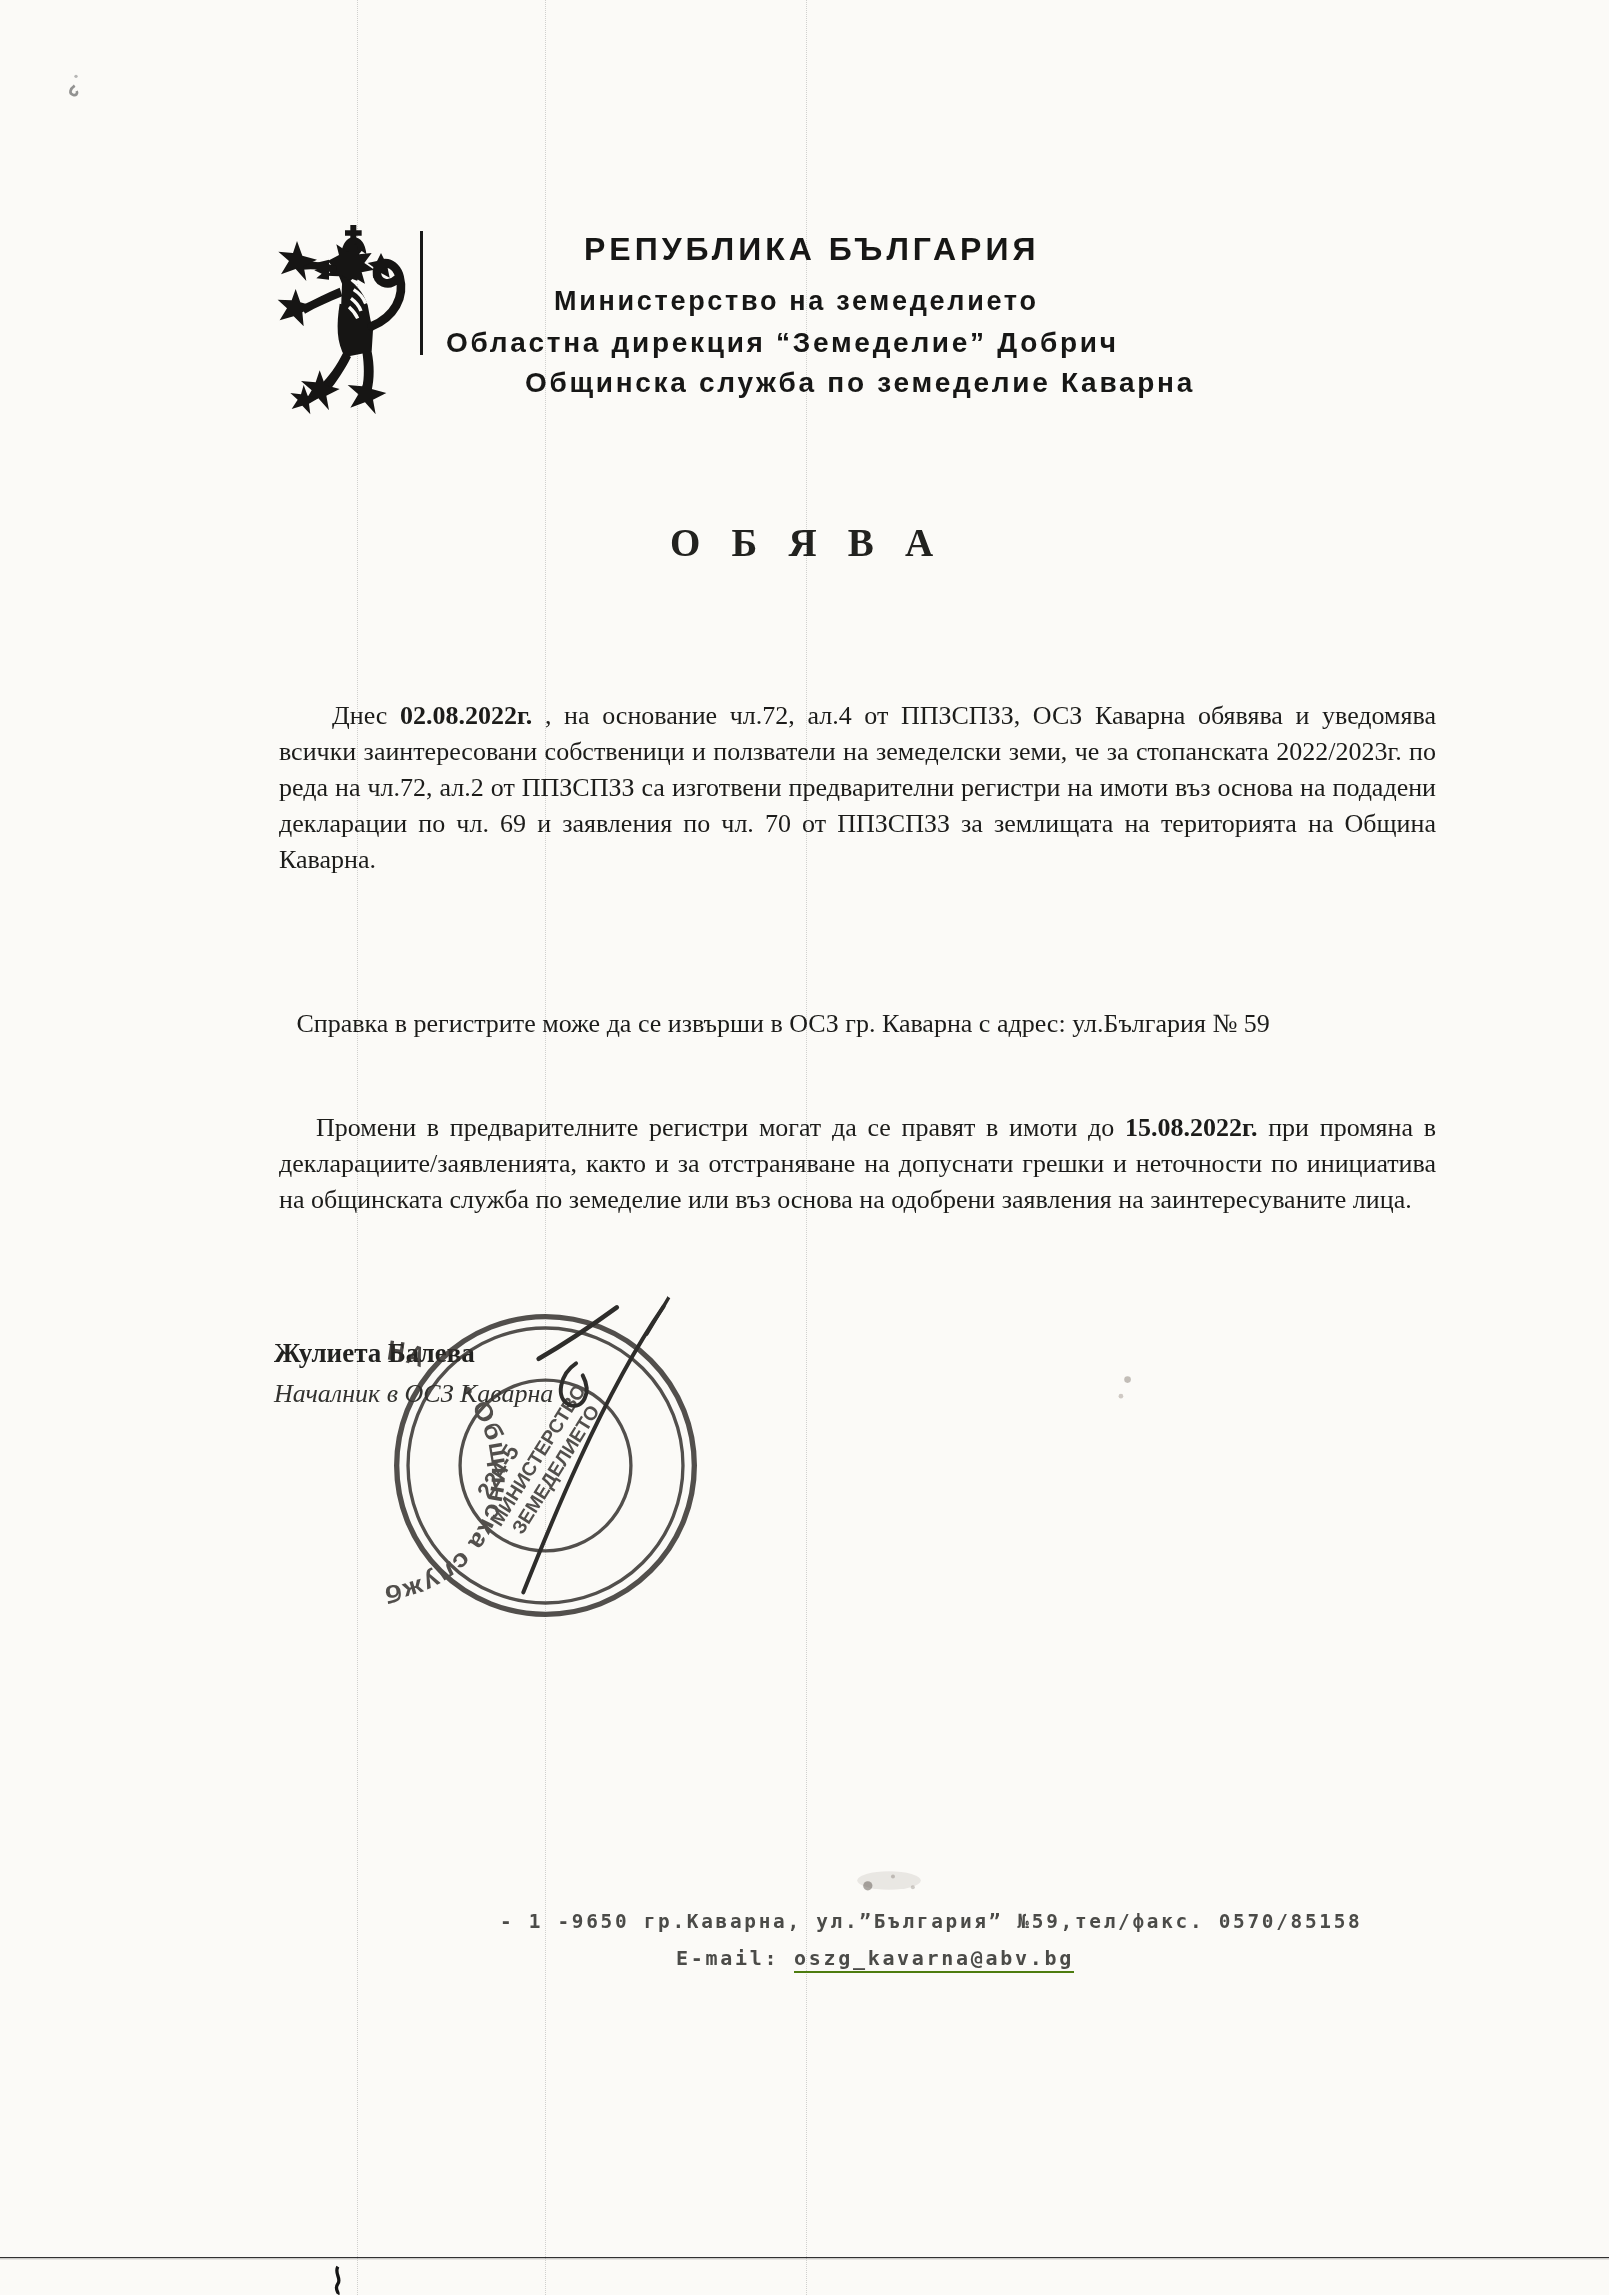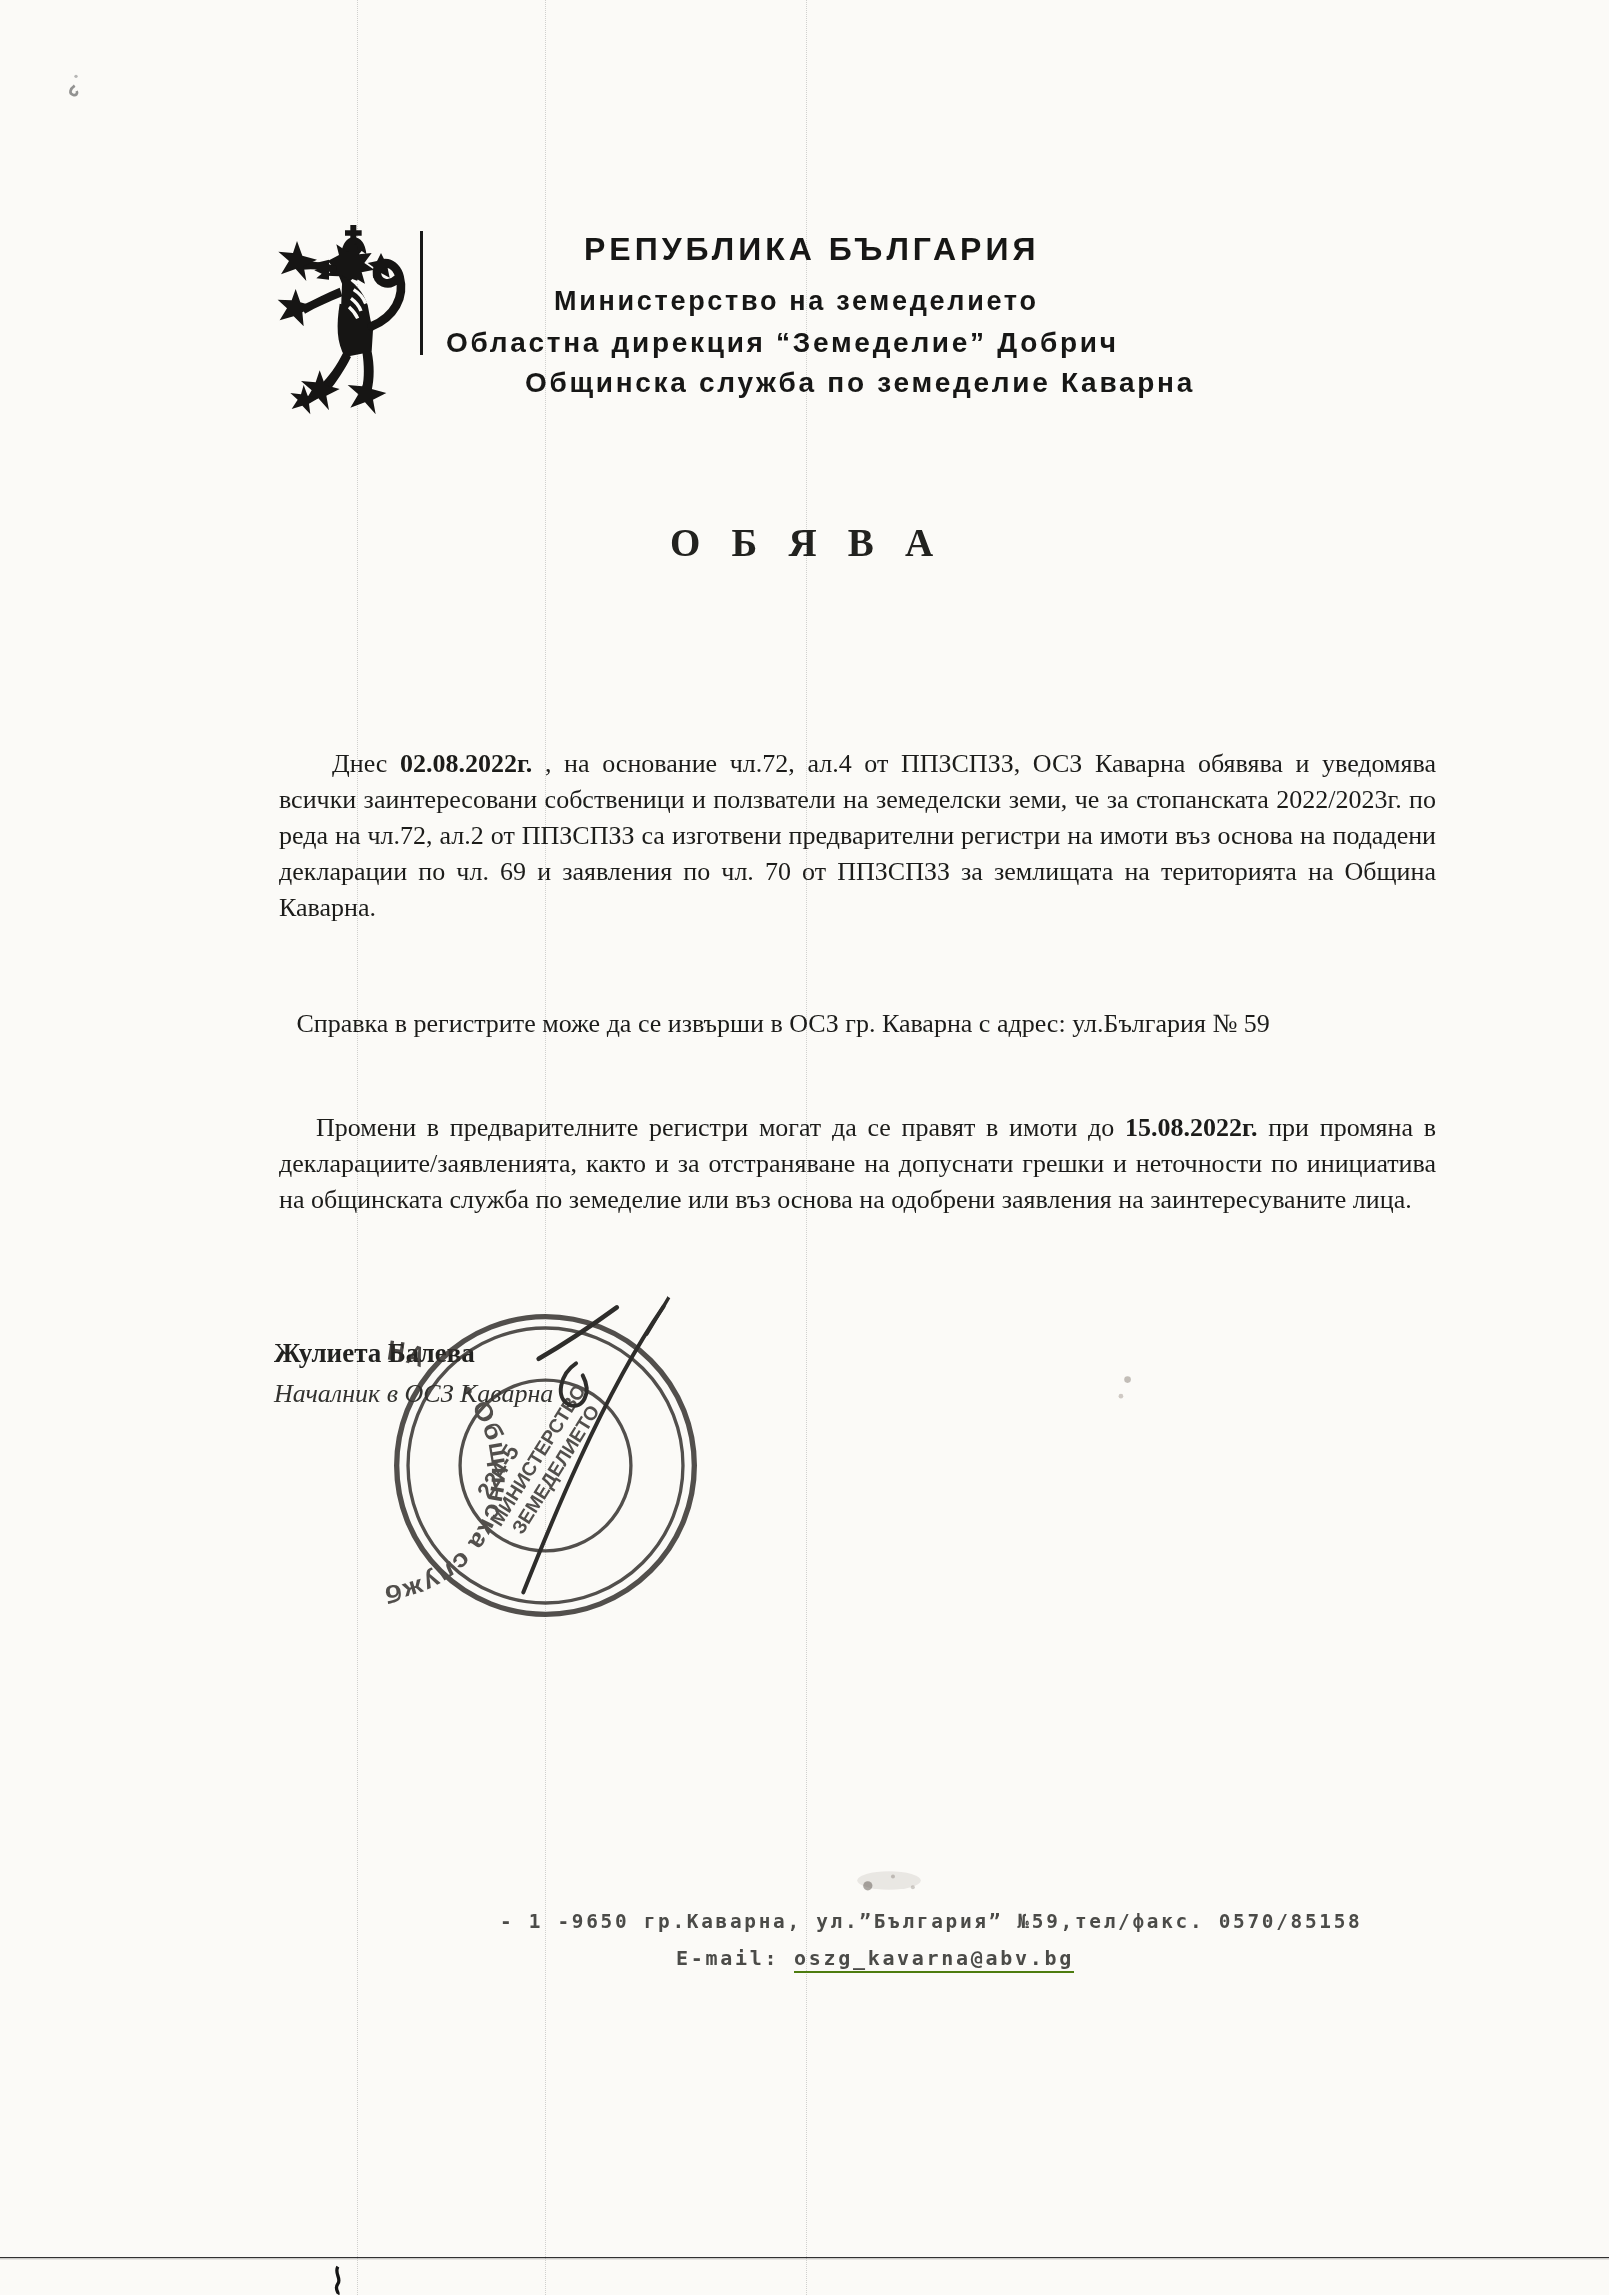--- a/index.html
+++ b/index.html
@@ -20,21 +20,21 @@
   .h4{left:525px;top:367px;font-size:28px;letter-spacing:2.7px;}
   .divider{left:420px;top:231px;width:3.3px;height:124px;background:#181818;}
   
   .doc-title{left:670px;top:520px;font-size:39px;font-weight:bold;letter-spacing:10.7px;color:#22221f;}
   
   .para{
     left:279px;width:1157px;
     font-size:26px;line-height:36px;
     text-align:justify;color:#1c1c1a;
   }
-  .p1{top:720px;text-indent:53px;}
+  .p1{top:672px;text-indent:53px;}
   .p2{top:917px;text-indent:25.4px;}
   .p3{top:980px;text-indent:17.4px;text-align:left;}
   .p4{top:1084px;text-indent:37px;}
   .para b{font-weight:bold;}
   
   .sig-name{left:274px;top:1338px;font-size:27px;font-weight:bold;color:#222220;}
   .sig-role{left:274px;top:1379px;font-size:26px;font-style:italic;color:#32322f;}
   
   .footer{font-family:"DejaVu Sans Mono", monospace;font-weight:bold;color:#4b4b48;white-space:nowrap;}
   .f1{left:500px;top:1910px;font-size:19.4px;letter-spacing:2.7px;}

